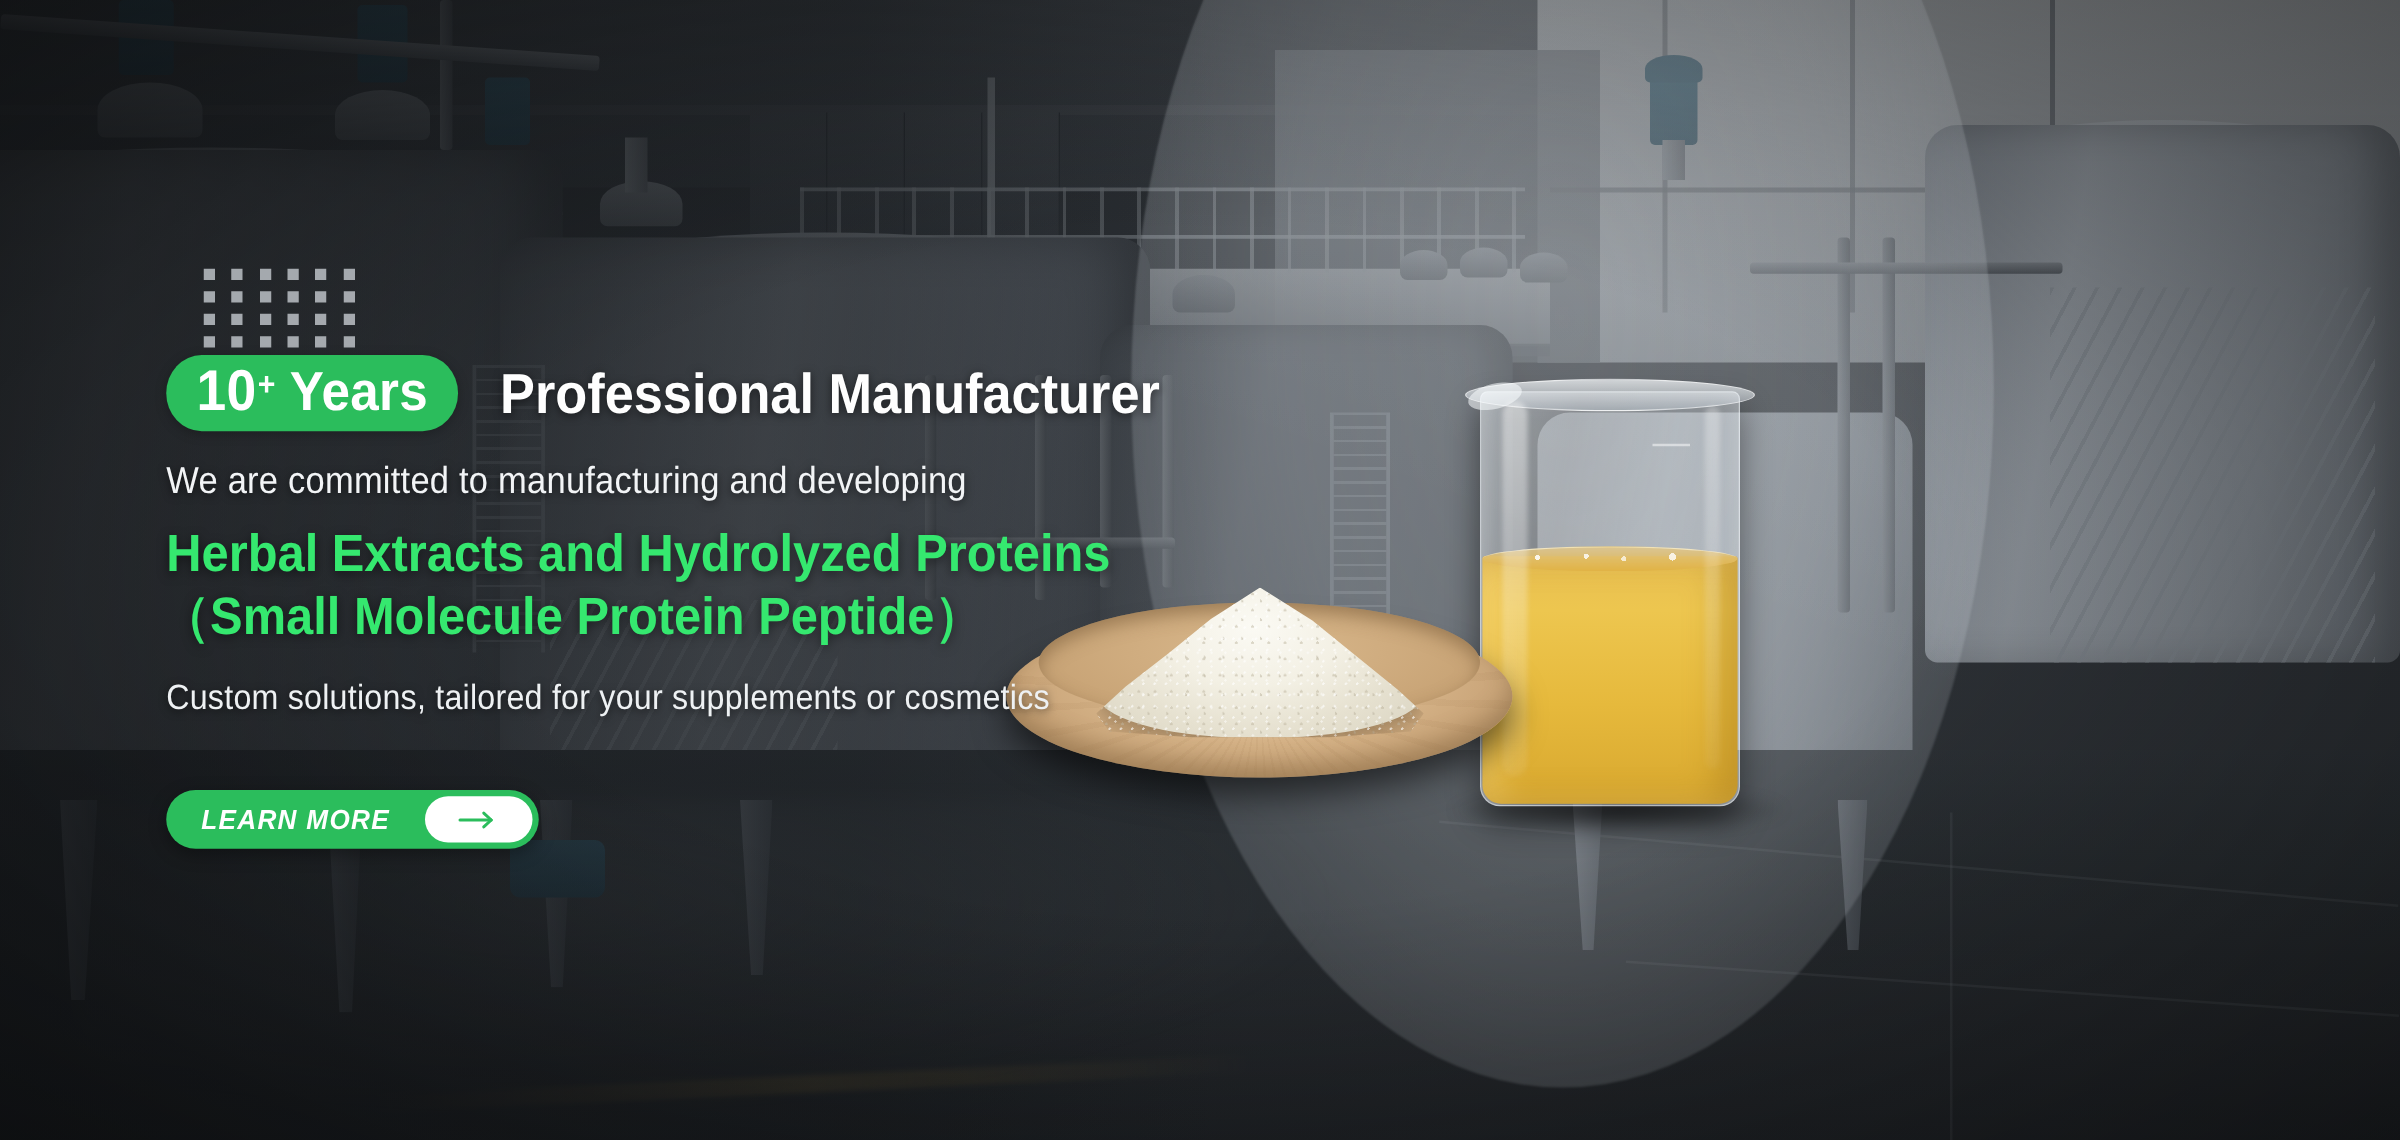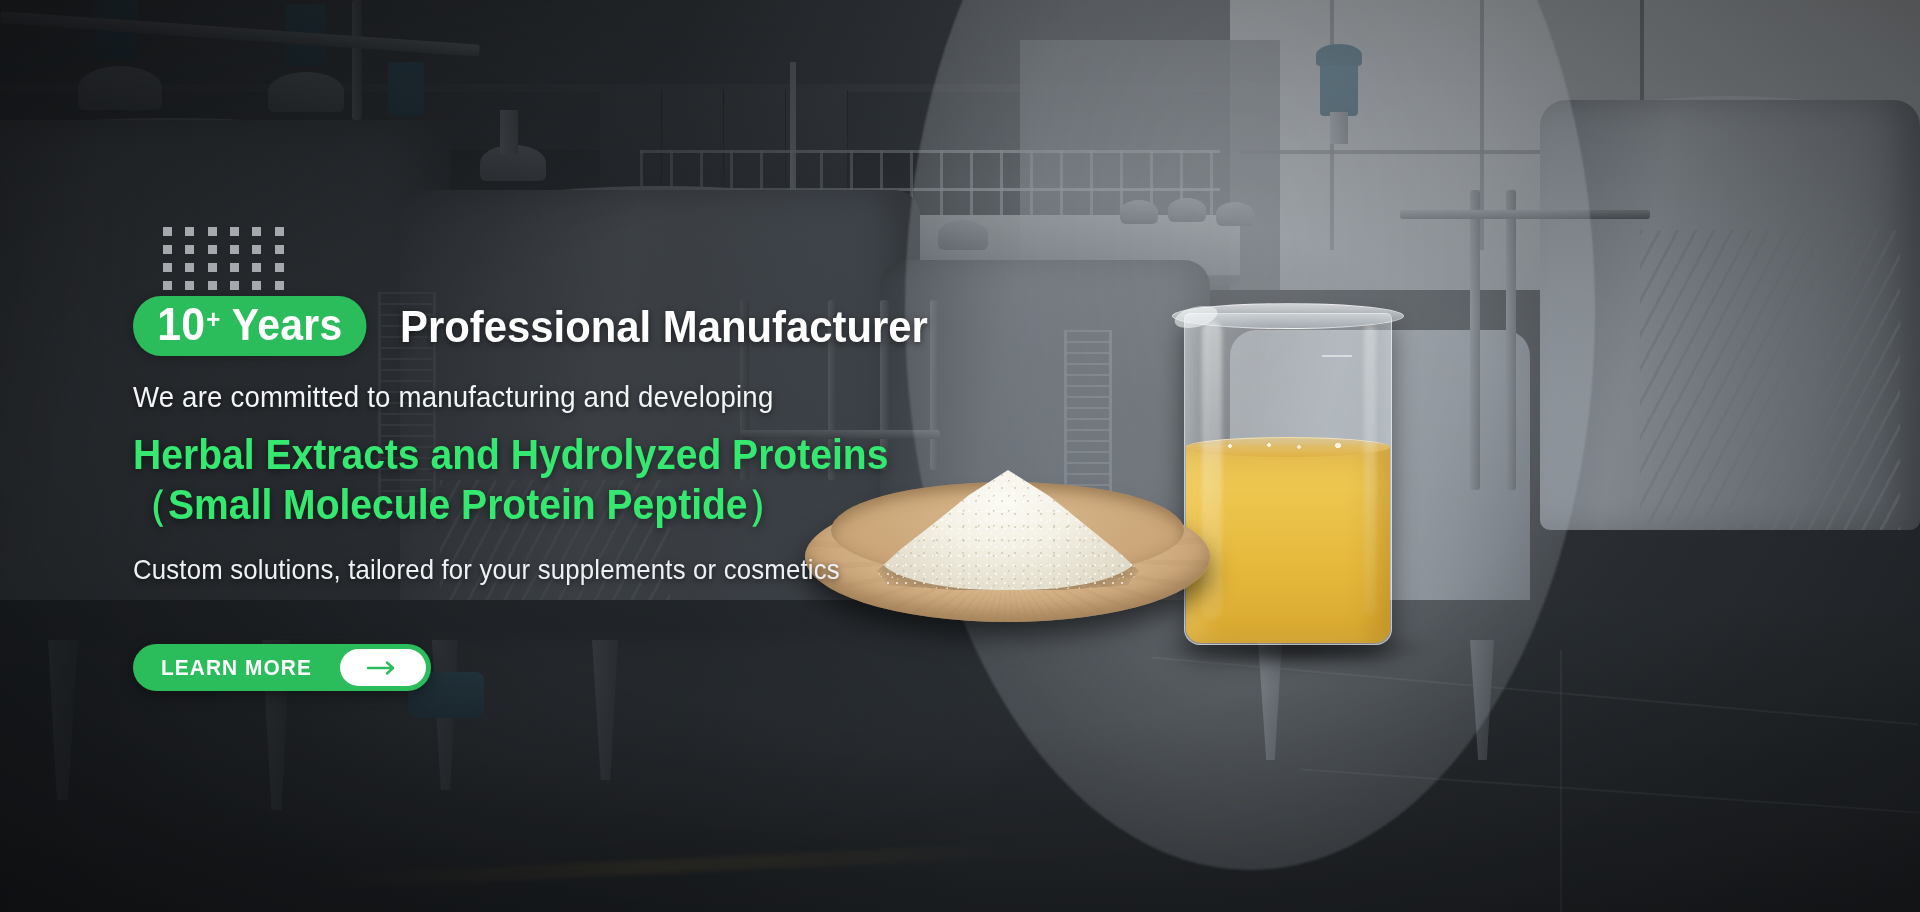--- a/index.html
+++ b/index.html
@@ -176,21 +176,21 @@
       radial-gradient(circle at 84% 45%, rgba(255,255,255,.8) 0 3px, rgba(0,0,0,0) 3px);}
   .bk-gloss{position:absolute;left:30px;top:26px;width:20px;height:300px;border-radius:10px;
     background:linear-gradient(180deg,rgba(255,255,255,.45),rgba(255,255,255,.08));filter:blur(2px);}
   .bk-gloss2{position:absolute;left:192px;top:30px;width:12px;height:290px;border-radius:8px;
     background:linear-gradient(180deg,rgba(255,255,255,.30),rgba(255,255,255,.05));filter:blur(2px);}
   .bk-grad{position:absolute;left:150px;top:60px;width:30px;height:2px;background:rgba(255,255,255,.5);}
   .bk-shadow{position:absolute;left:1160px;top:630px;width:270px;height:36px;border-radius:50%;
     background:radial-gradient(ellipse,rgba(0,0,0,.55),rgba(0,0,0,0) 72%);filter:blur(5px);}
 
   
-  .content{position:absolute;left:133px;top:12px;width:880px;height:880px;z-index:40;}
+  .content{position:absolute;left:133px;top:0;width:880px;height:880px;z-index:40;}
 
   .dotgrid{position:absolute;left:30px;top:215px;width:124px;height:58px;
     display:grid;grid-template-columns:repeat(6,1fr);grid-template-rows:repeat(4,1fr);
     gap:9px 10px;}
   .dotgrid i{display:block;width:9px;height:9px;background:#c9ced3;opacity:.78;}
 
   .badge-row{position:absolute;left:0px;top:284px;display:flex;align-items:center;gap:16px;}
   .badge{display:inline-flex;align-items:baseline;background:#2bbd5c;
     border-radius:40px;padding:5px 26px 9px 26px;color:#fff;
     font-family:"Liberation Sans",sans-serif;font-weight:700;font-size:44px;
@@ -215,21 +215,21 @@
     font-size:42px;line-height:1.08;letter-spacing:0px;white-space:nowrap;
     transform:scaleX(.93);transform-origin:left center;
     text-shadow:0 2px 9px rgba(0,0,0,.5);}
 
   .sub2{position:absolute;left:0px;top:542px;color:#eef1f3;font-size:28px;
     font-weight:400;letter-spacing:.2px;transform:scaleX(.92);transform-origin:left center;
     white-space:nowrap;text-shadow:0 2px 7px rgba(0,0,0,.6);}
 
   .cta{position:absolute;left:0px;top:632px;display:inline-flex;align-items:center;
     background:#2bbd5c;border-radius:30px;height:47px;padding:0 5px 0 28px;gap:20px;
-    cursor:pointer;box-shadow:0 4px 14px rgba(0,0,0,.35);border:none;}
+    cursor:pointer;box-shadow:0 4px 14px rgba(0,0,0,.35);border:none;font-style:italic;}
   .cta-label{color:#fff;font-weight:700;font-size:22px;letter-spacing:1.1px;
     transform:scaleX(.95);transform-origin:left center;}
   .cta-circle{width:86px;height:37px;border-radius:20px;background:#fff;
     display:flex;align-items:center;justify-content:center;}
   .cta-circle svg{display:block;}
 </style>
 </head>
 <body>
 
 <div class="stage">

